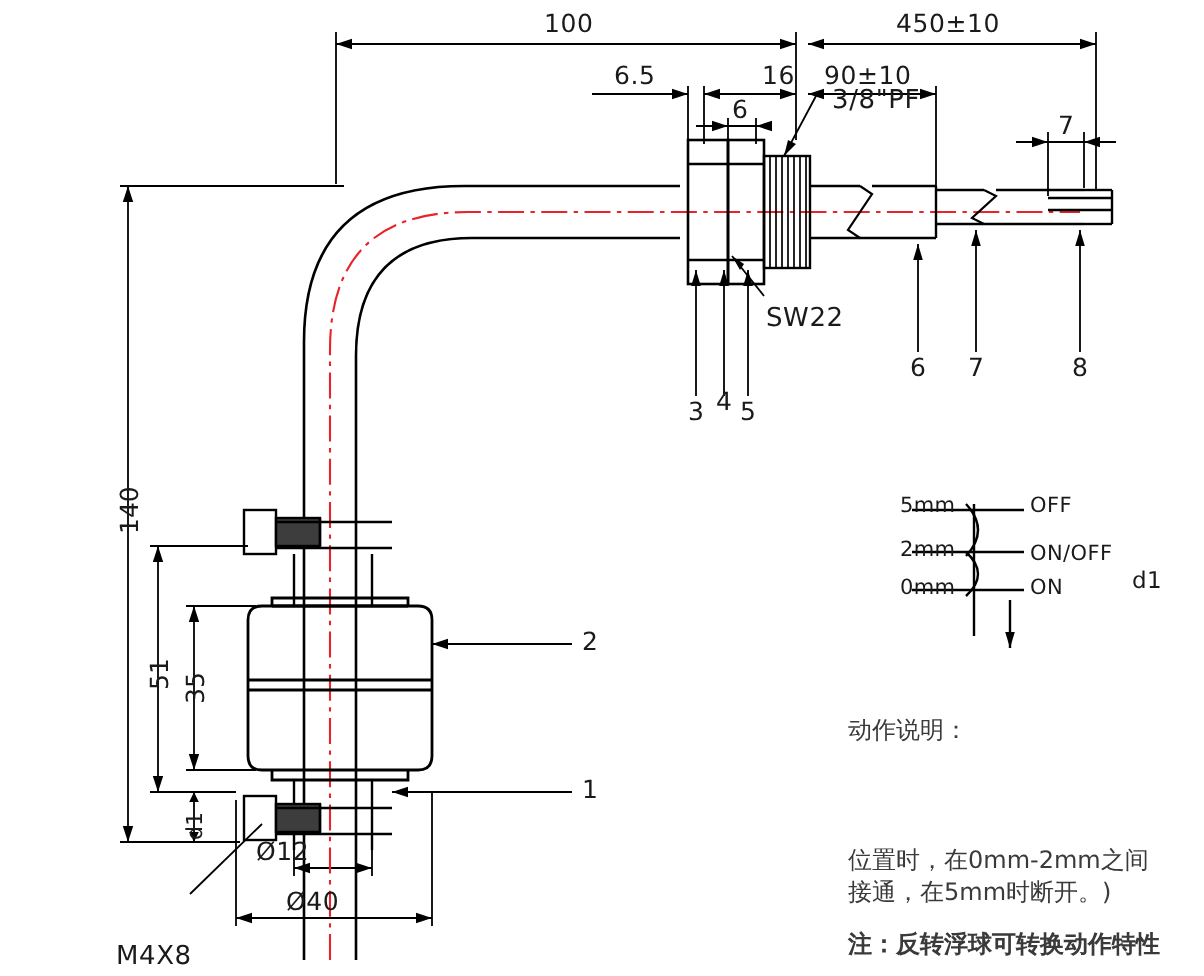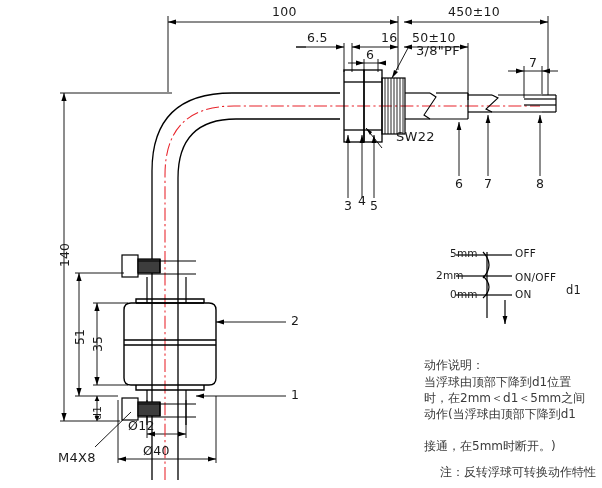--- a/index.html
+++ b/index.html
@@ -276,61 +276,59 @@
 <div class="txt dim" style="left:272px;top:6px;">100</div>
 
 <div class="txt dim" style="left:448px;top:6px;">450±10</div>
 
 <div class="txt dim" style="left:307px;top:32px;">6.5</div>
 
 <div class="txt dim" style="left:381px;top:32px;">16</div>
 
 <div class="txt dim" style="left:366px;top:49px;">6</div>
 
-<div class="txt dim" style="left:412px;top:32px;">50±10</div>
+<div class="txt dim" style="left:412px;top:32px;">90±10</div>
 
 <div class="txt dim" style="left:529px;top:57px;">7</div>
 
 <div class="txt dim" style="left:416px;top:44px;font-size:13px;">3/8"PF</div>
 
-<div class="txt dim" style="left:383px;top:130px;font-size:13px;margin-left:13px;">SW22</div>
+<div class="txt dim" style="left:383px;top:153px;font-size:13px;">SW22</div>
 
 <div class="txt dimv" style="left:59px;top:267px;">140</div>
 
 <div class="txt dimv" style="left:74px;top:345px;">51</div>
 
 <div class="txt dimv" style="left:92px;top:352px;">35</div>
 
 <div class="txt dimv" style="left:92px;top:420px;font-size:11px;">d1</div>
 
 <div class="txt dim" style="left:128px;top:420px;">Ø12</div>
 
 <div class="txt dim" style="left:143px;top:445px;">Ø40</div>
 
-<div class="txt dim" style="left:58px;top:451px;font-size:13px;">M4X8</div>
+<div class="txt dim" style="left:58px;top:472px;font-size:13px;">M4X8</div>
 
 <div class="txt callout" style="left:291px;top:315px;">2</div>
 <div class="txt callout" style="left:291px;top:389px;">1</div>
 <div class="txt callout" style="left:344px;top:200px;">3</div>
 <div class="txt callout" style="left:358px;top:195px;">4</div>
 <div class="txt callout" style="left:370px;top:200px;">5</div>
 <div class="txt callout" style="left:455px;top:178px;">6</div>
 <div class="txt callout" style="left:484px;top:178px;">7</div>
 <div class="txt callout" style="left:536px;top:178px;">8</div>
 
 <div class="txt sw" style="left:450px;top:248px;">5mm</div>
-<div class="txt sw" style="left:436px;top:270px;text-align:right;">2mm</div>
+<div class="txt sw" style="left:450px;top:270px;text-align:right;">2mm</div>
 <div class="txt sw" style="left:450px;top:289px;">0mm</div>
 
 <div class="txt sw" style="left:515px;top:248px;">OFF</div>
 <div class="txt sw" style="left:515px;top:272px;">ON/OFF</div>
 <div class="txt sw" style="left:515px;top:289px;text-align:center;">ON</div>
 
 <div class="txt sw" style="left:566px;top:285px;font-size:11.5px;">d1</div>
 
 <div class="txt note" style="left:424px;top:357px;">动作说明：</div>
-<div class="txt note" style="left:424px;top:374px;">当浮球由顶部下降到d1位置</div>
-<div class="txt note" style="left:424px;top:390px;">时，在2mm＜d1＜5mm之间</div>
-<div class="txt note" style="left:424px;top:406px;">动作(当浮球由顶部下降到d1</div>
+<div class="txt note" style="left:424px;top:422px;">位置时，在0mm-2mm之间</div>
 <div class="txt note" style="left:424px;top:438px;">接通，在5mm时断开。)</div>
-<div class="txt note" style="left:440px;top:464px;">注：反转浮球可转换动作特性</div>
+<div class="txt note" style="left:424px;top:464px;font-weight:bold;">注：反转浮球可转换动作特性</div>
 
 </div>
 
 </body></html>

